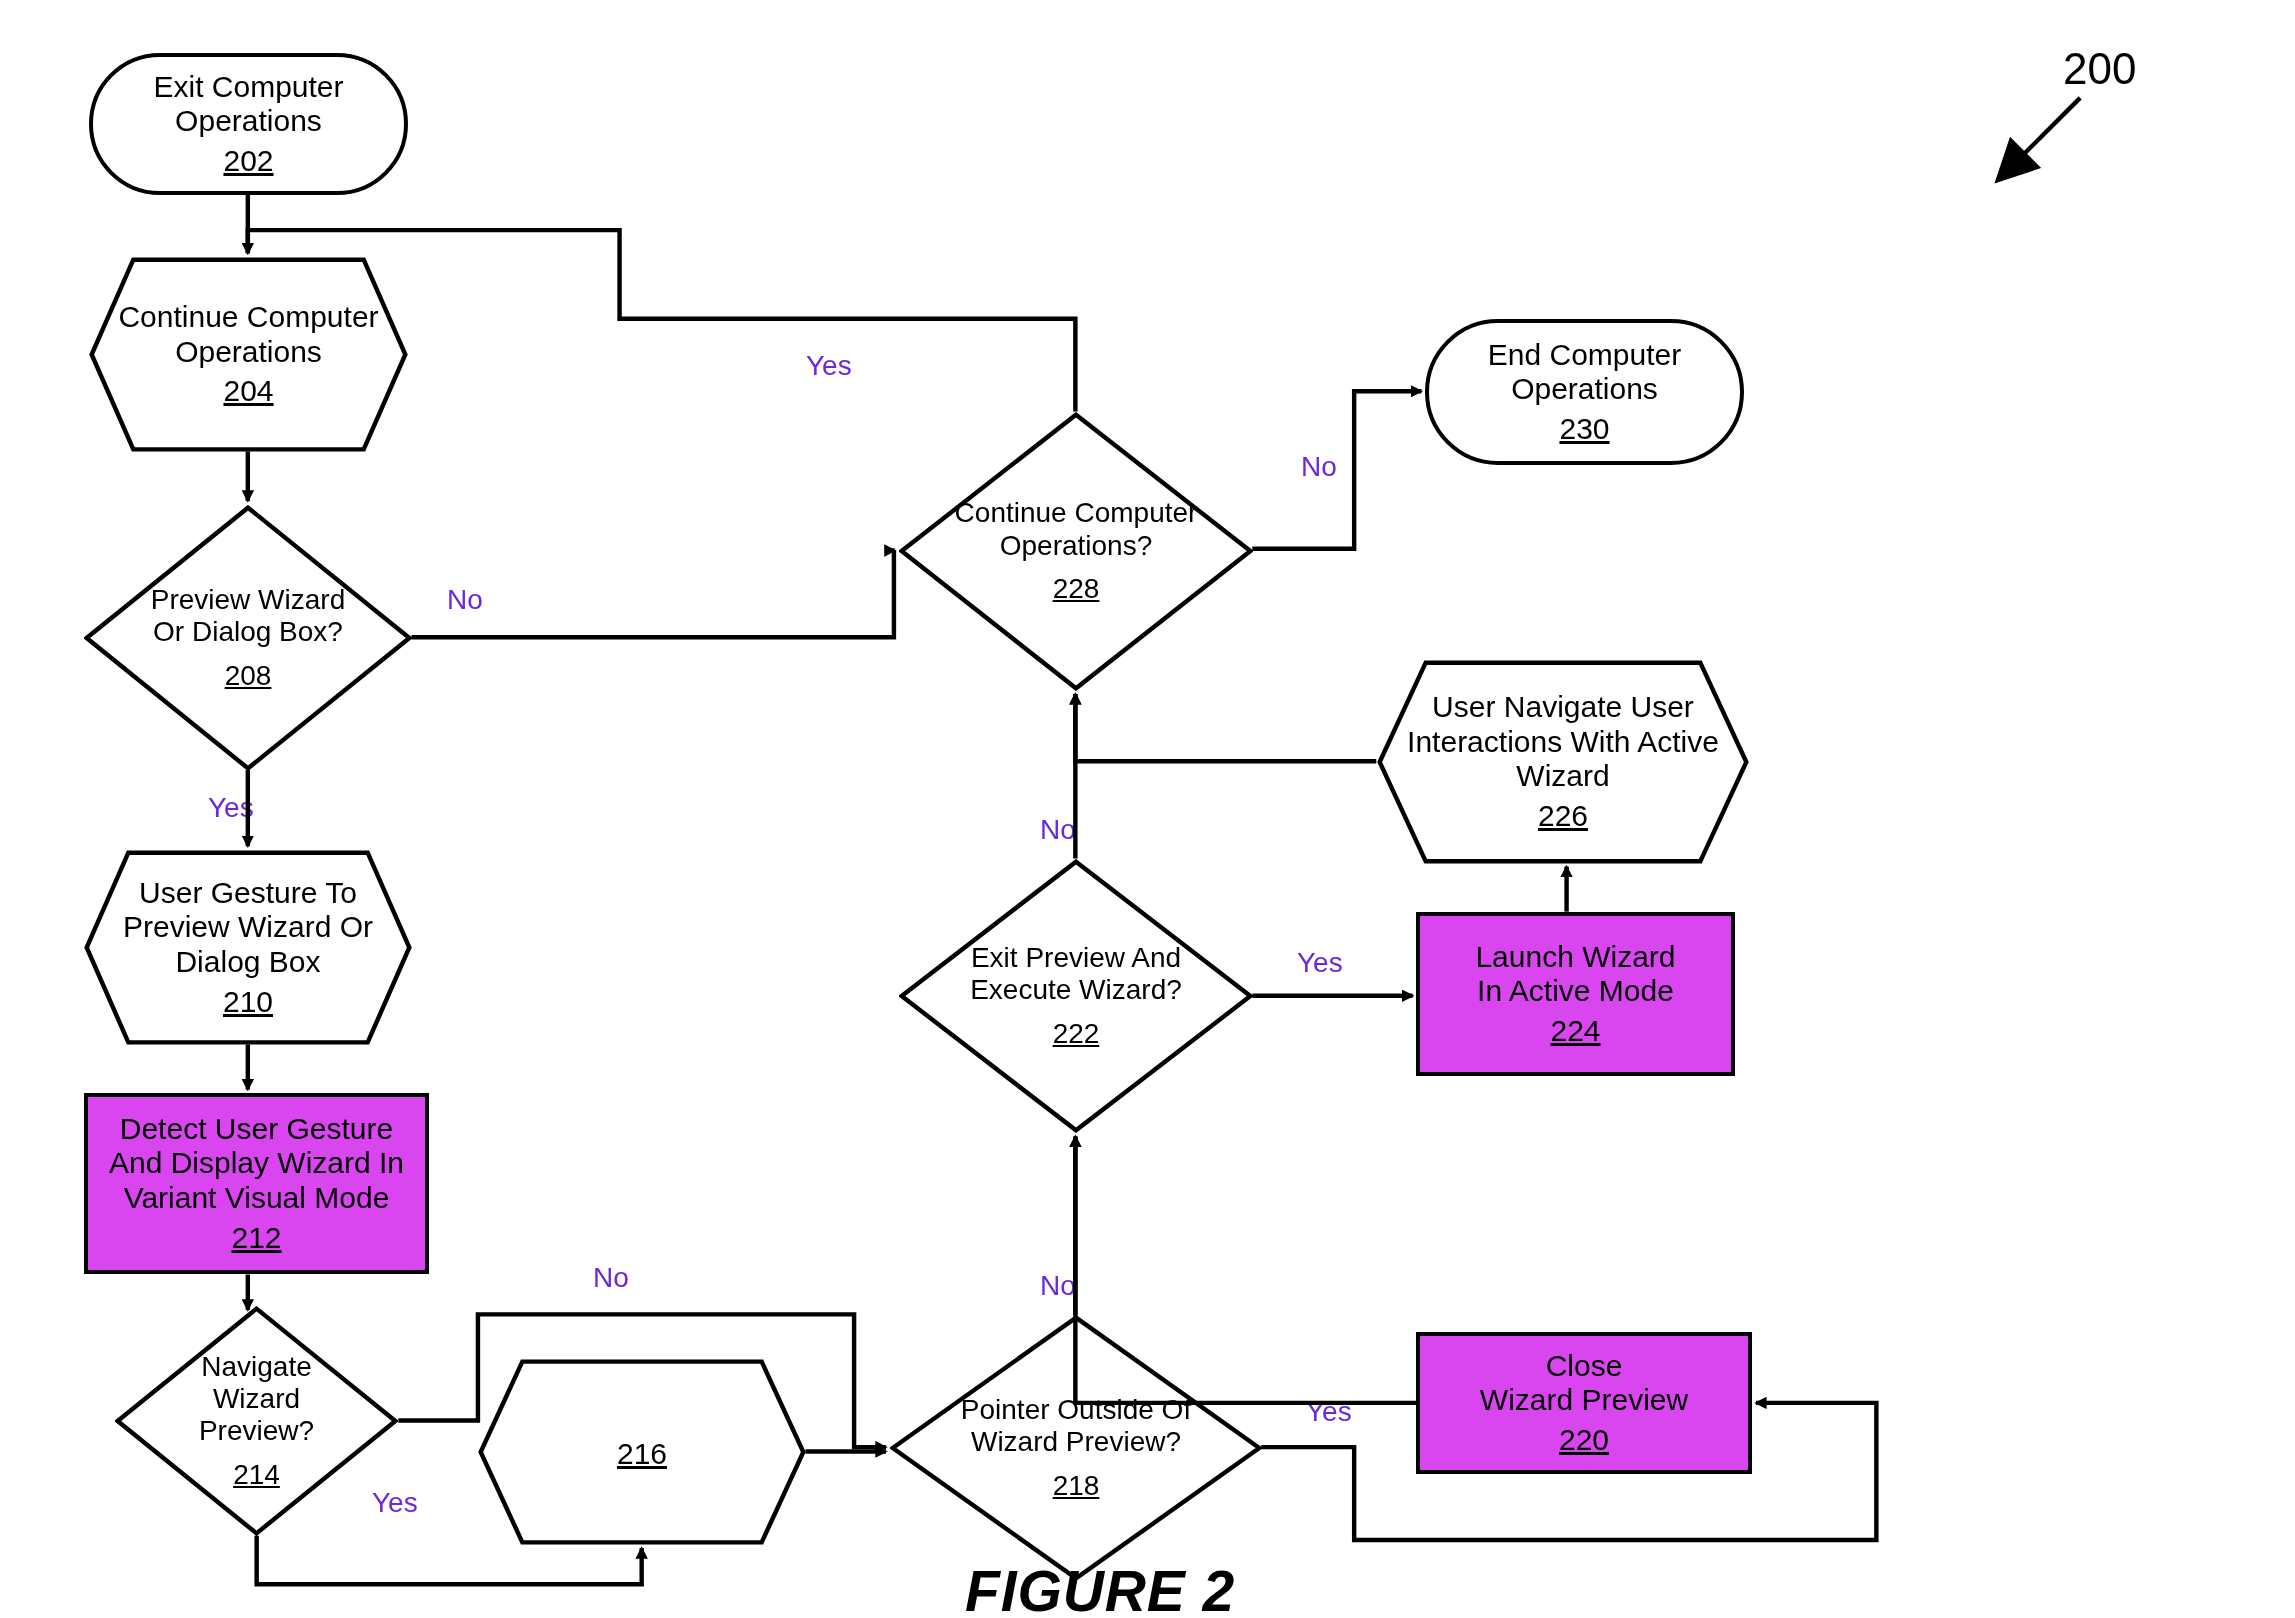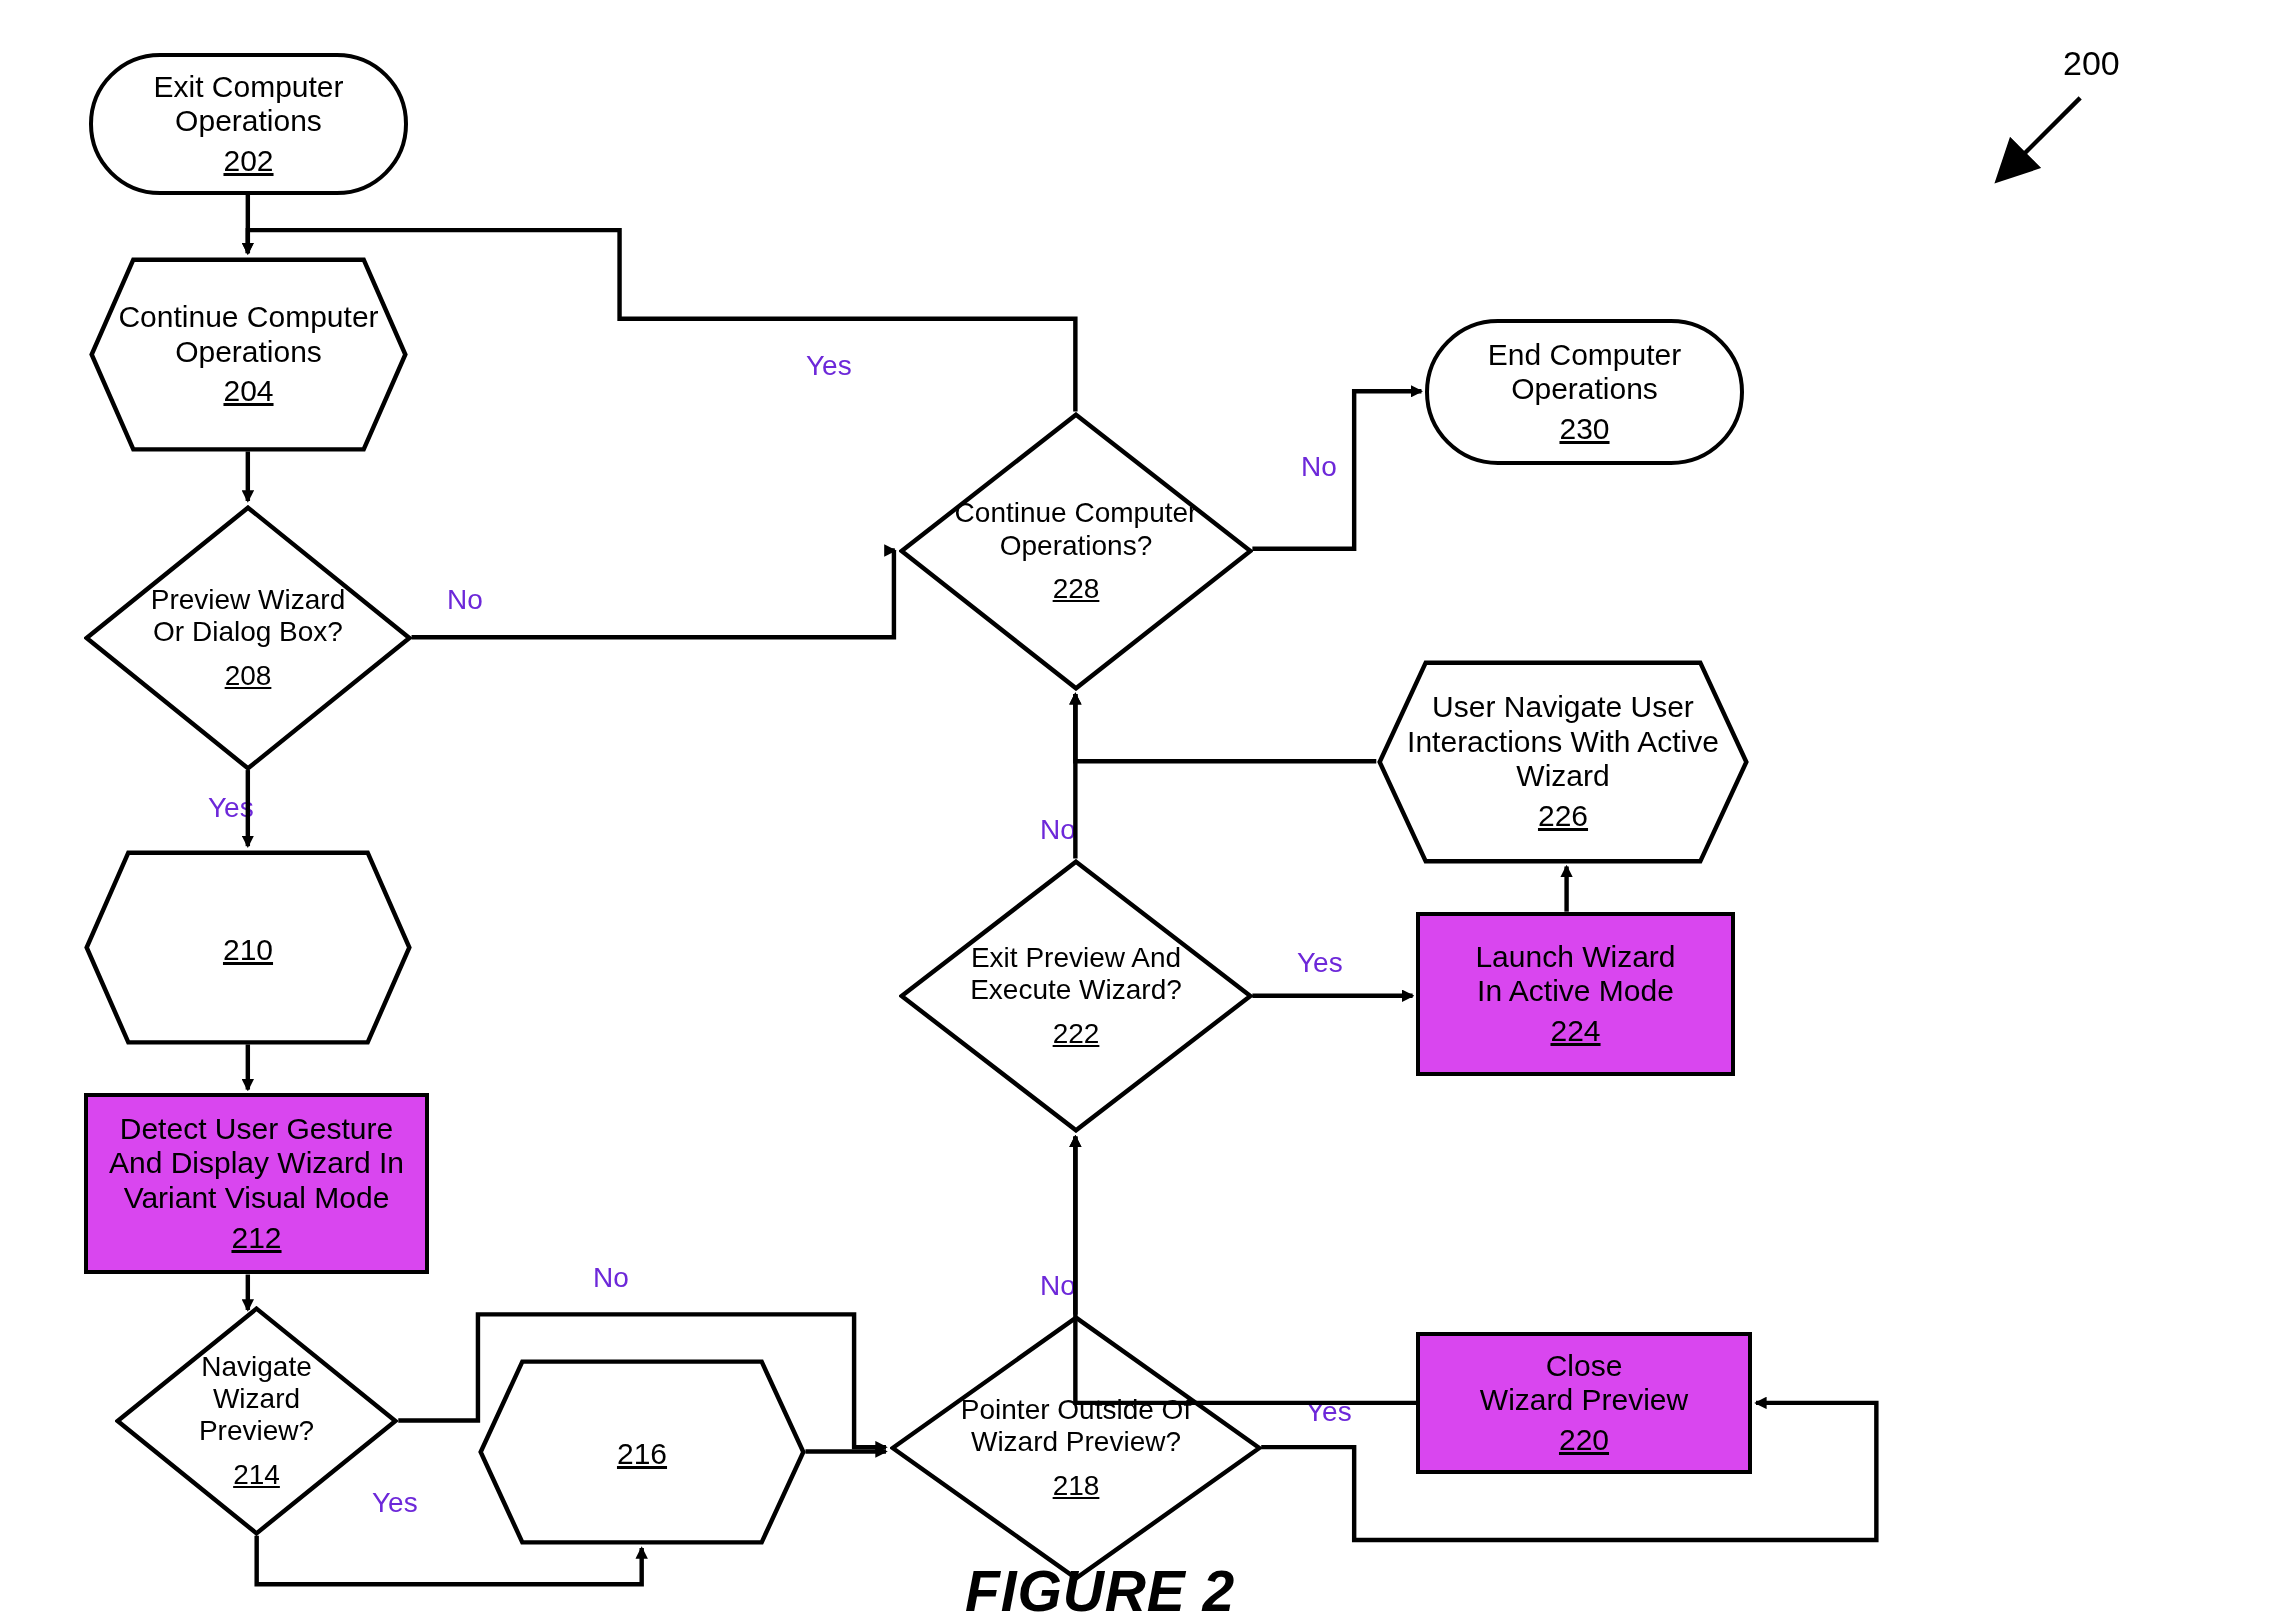--- a/index.html
+++ b/index.html
@@ -68,21 +68,21 @@
   .caption {
     position:absolute;
     font-weight: bold;
     font-style: italic;
     font-size: 57px;
     letter-spacing: 0.9px;
   }
   
   .fignum {
     position:absolute;
-    font-size: 34px;
+    font-size: 44px;
   }
   
   #arrows {
     position:absolute;
     left:0; top:0;
     width:2295px; height:1618px;
     pointer-events:none;
   }
 </style>
 </head>
@@ -130,20 +130,23 @@
 Dialog Box?</span>
       <span class="num">208</span>
     </div>
   </div>
 
   <div class="hexwrap" style="left:84px; top:850px; width:328px; height:195px;">
     <svg viewBox="0 0 370 220" preserveAspectRatio="none">
       <polygon points="50,3 320,3 367,110 320,217 50,217 3,110" fill="#fff" stroke="#000" stroke-width="5"></polygon>
     </svg>
     <div class="inner">
+      <span class="label">User Gesture To
+Preview Wizard
+Or Dialog Box</span>
       <span class="num">210</span>
     </div>
   </div>
 
   <div class="node process" style="left:84px; top:1093px; width:345px; height:181px;">
     <span class="label">Detect User Gesture
 And Display Wizard In
 Variant Visual Mode</span>
     <span class="num">212</span>
   </div>

